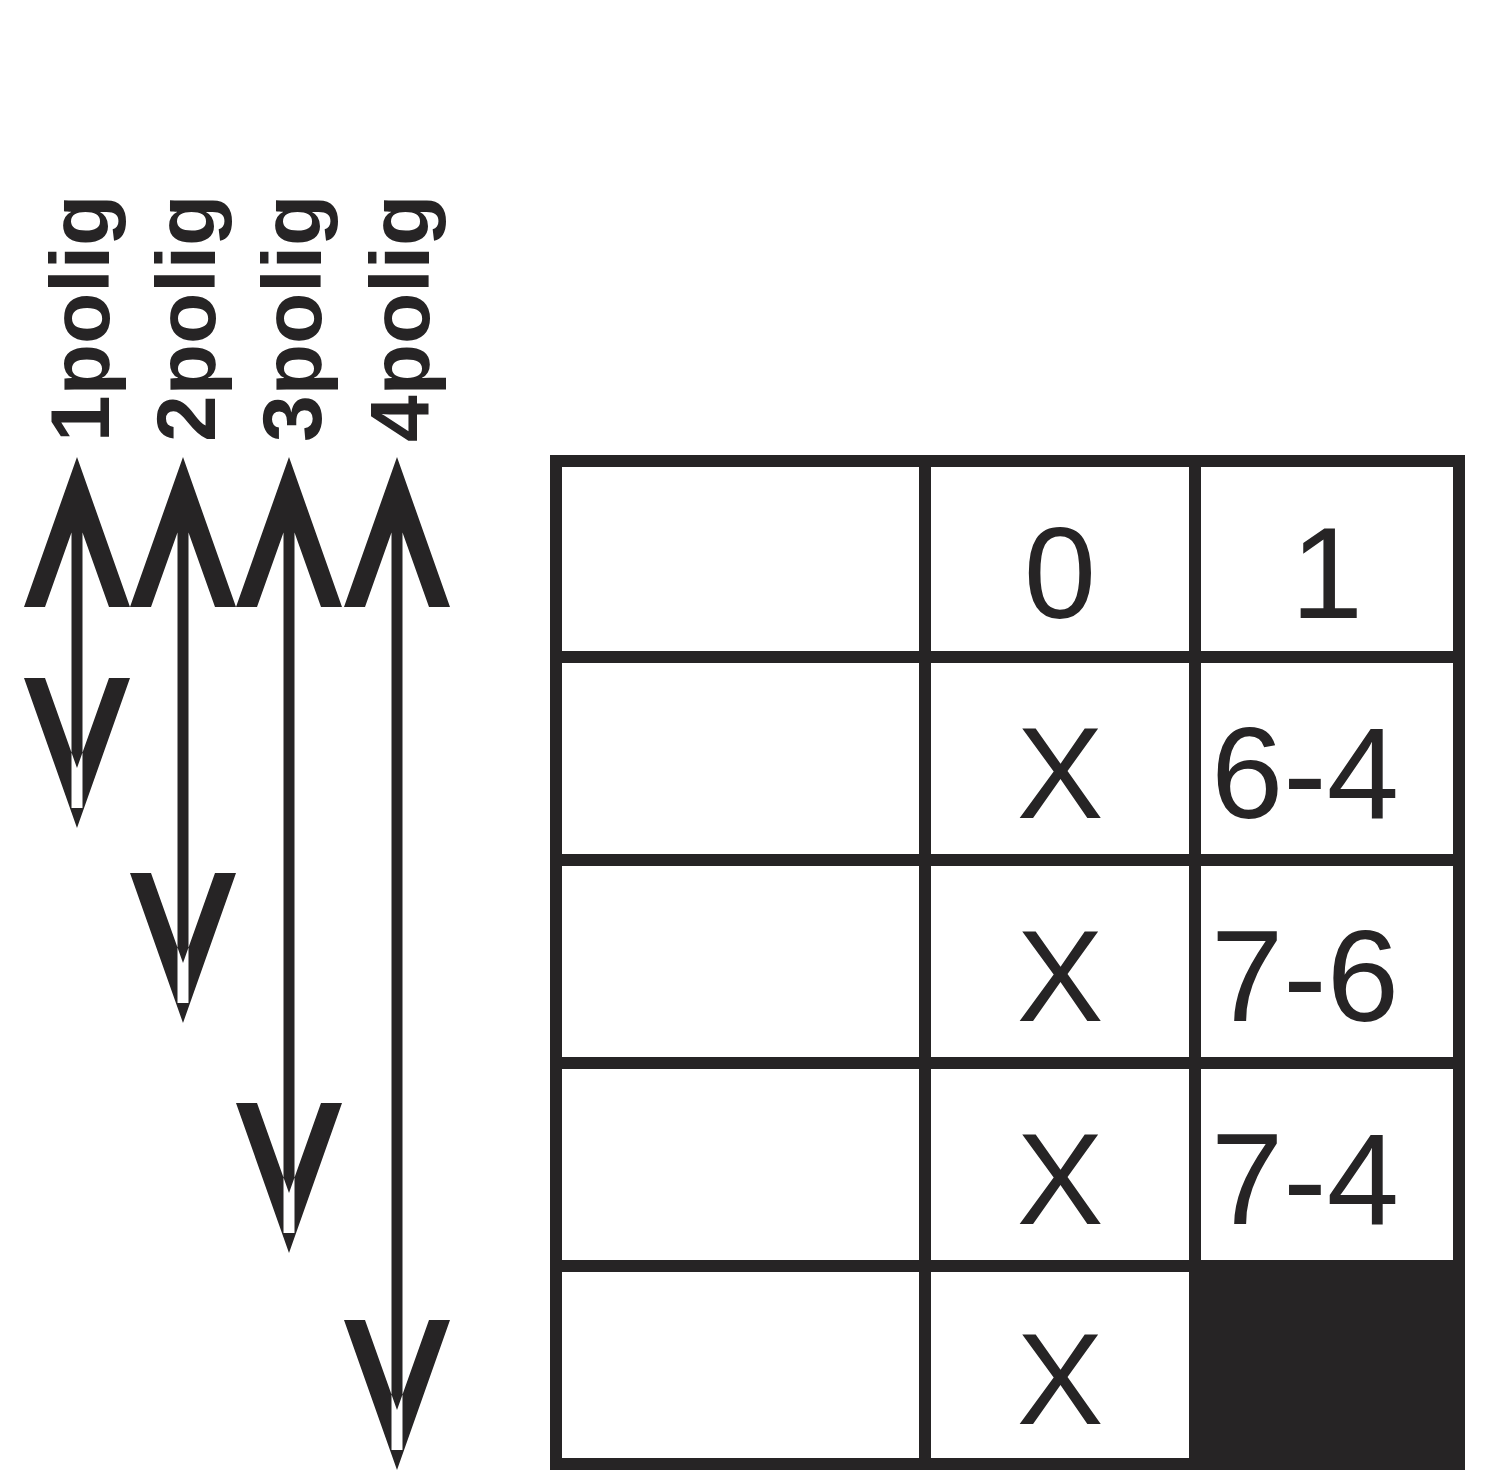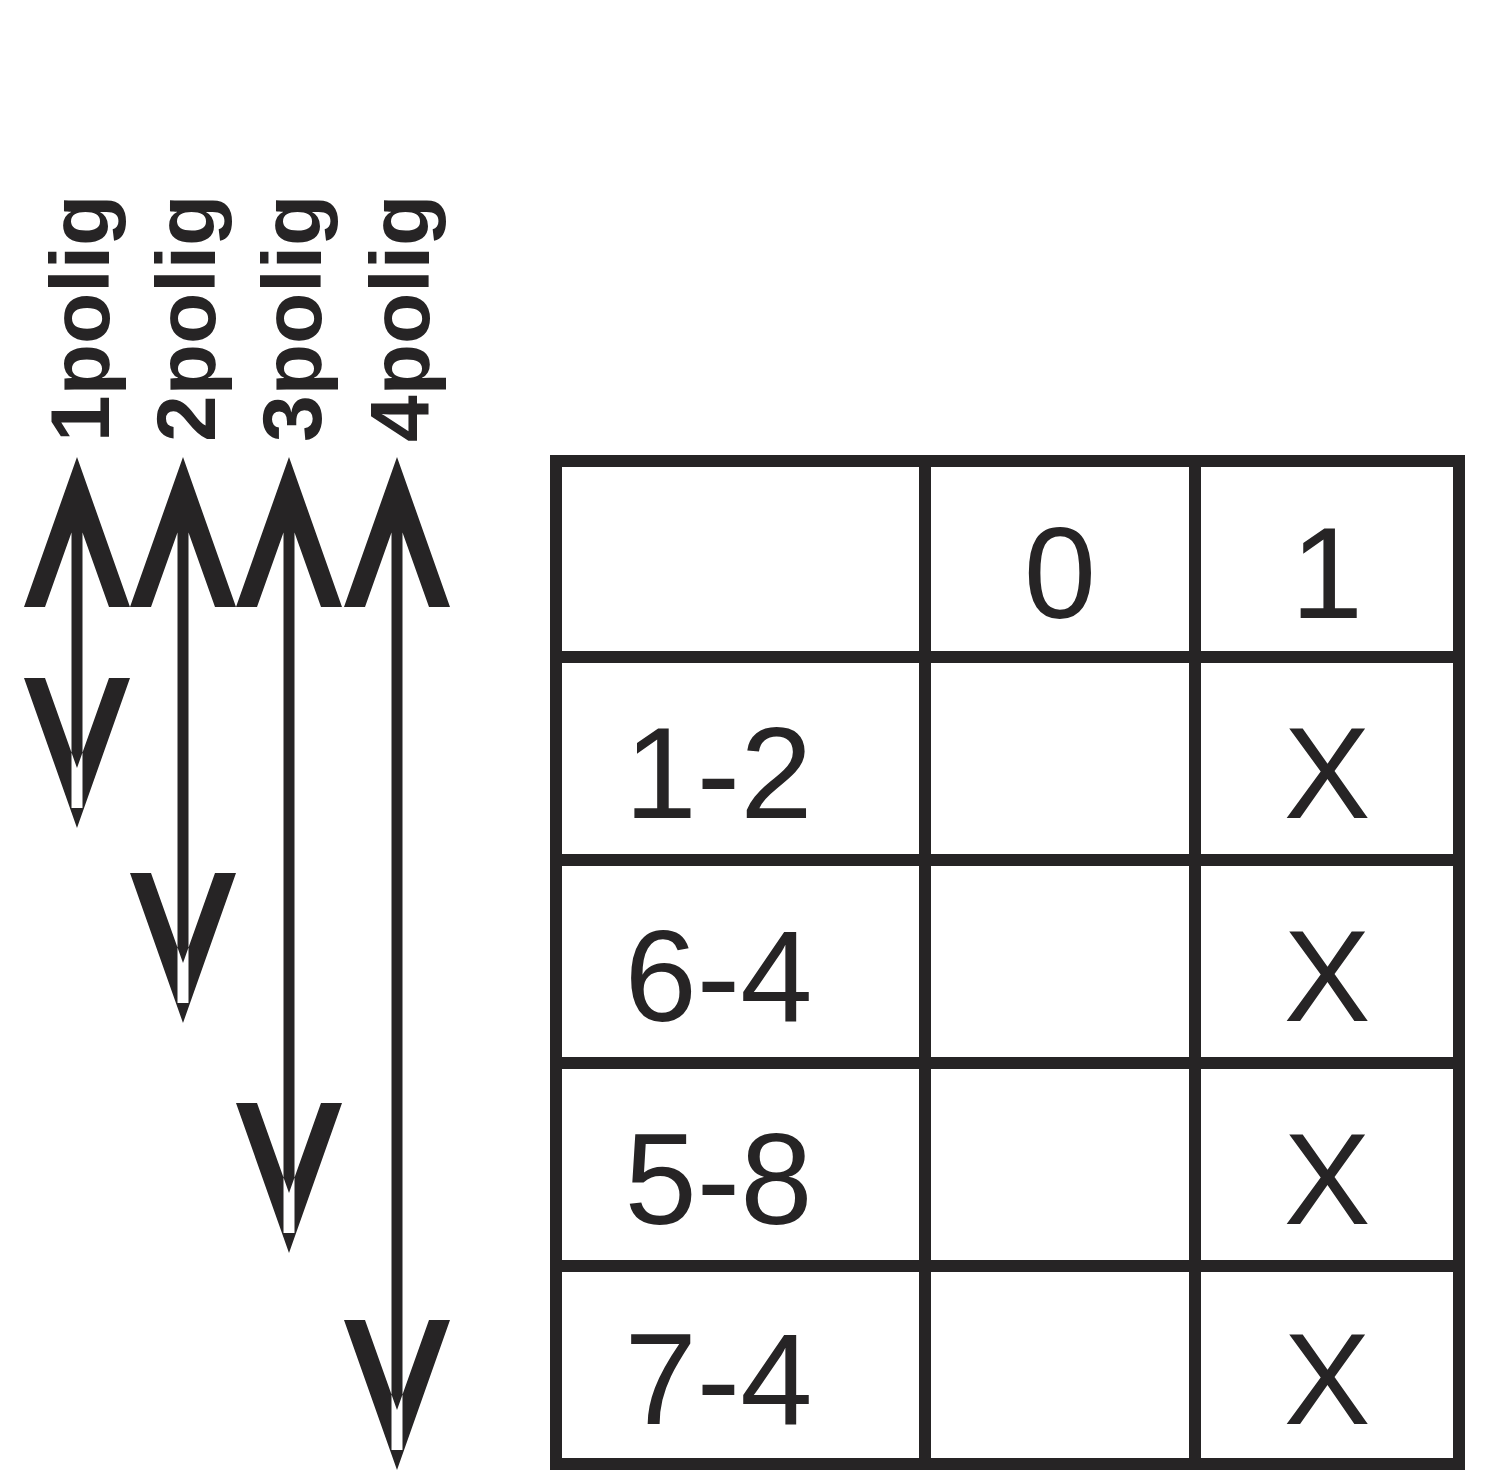--- a/index.html
+++ b/index.html
@@ -95,42 +95,39 @@
     <div class="cell">
         <span></span>
       </div>
     <div class="cell">
         <span>0</span>
       </div>
     <div class="cell">
         <span>1</span>
       </div>
 
-    <div class="cell rowlabel">
-        <span>1-2</span>
-      </div>
     <div class="cell">
         <span></span>
       </div>
     <div class="cell">
         <span>X</span>
       </div>
 
     <div class="cell rowlabel">
         <span>6-4</span>
       </div>
     <div class="cell">
         <span></span>
       </div>
     <div class="cell">
         <span>X</span>
       </div>
 
     <div class="cell rowlabel">
-        <span>5-8</span>
+        <span>7-6</span>
       </div>
     <div class="cell">
         <span></span>
       </div>
     <div class="cell">
         <span>X</span>
       </div>
 
     <div class="cell rowlabel">
         <span>7-4</span>

